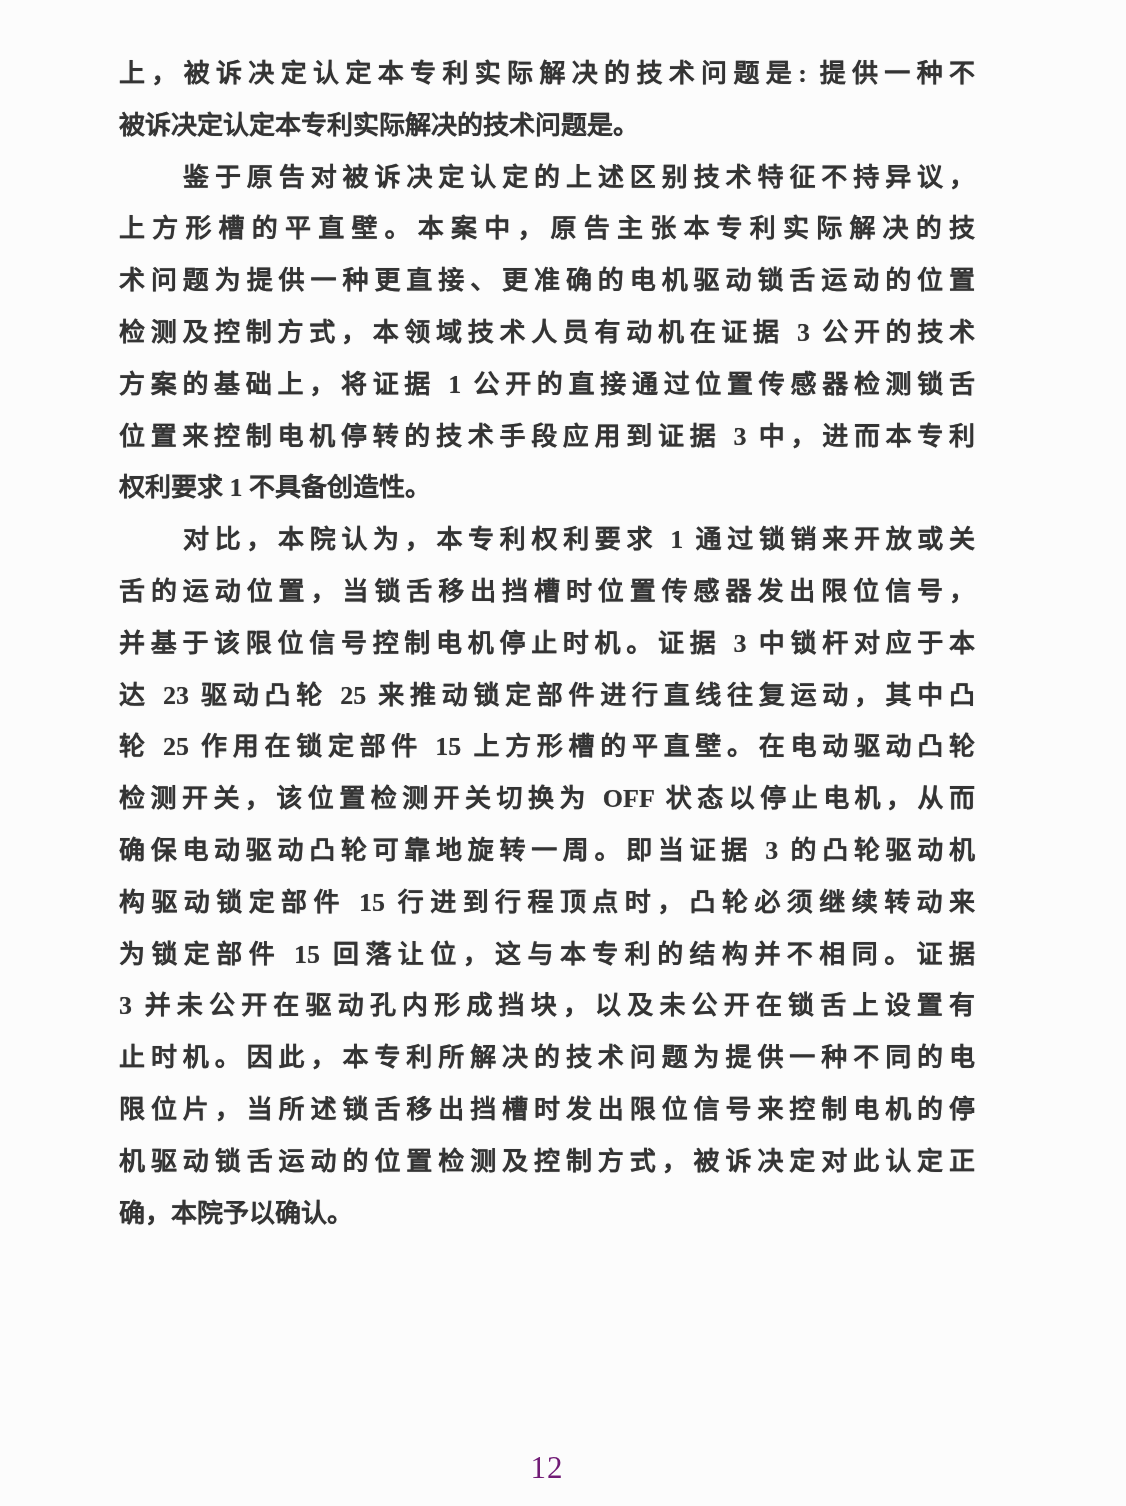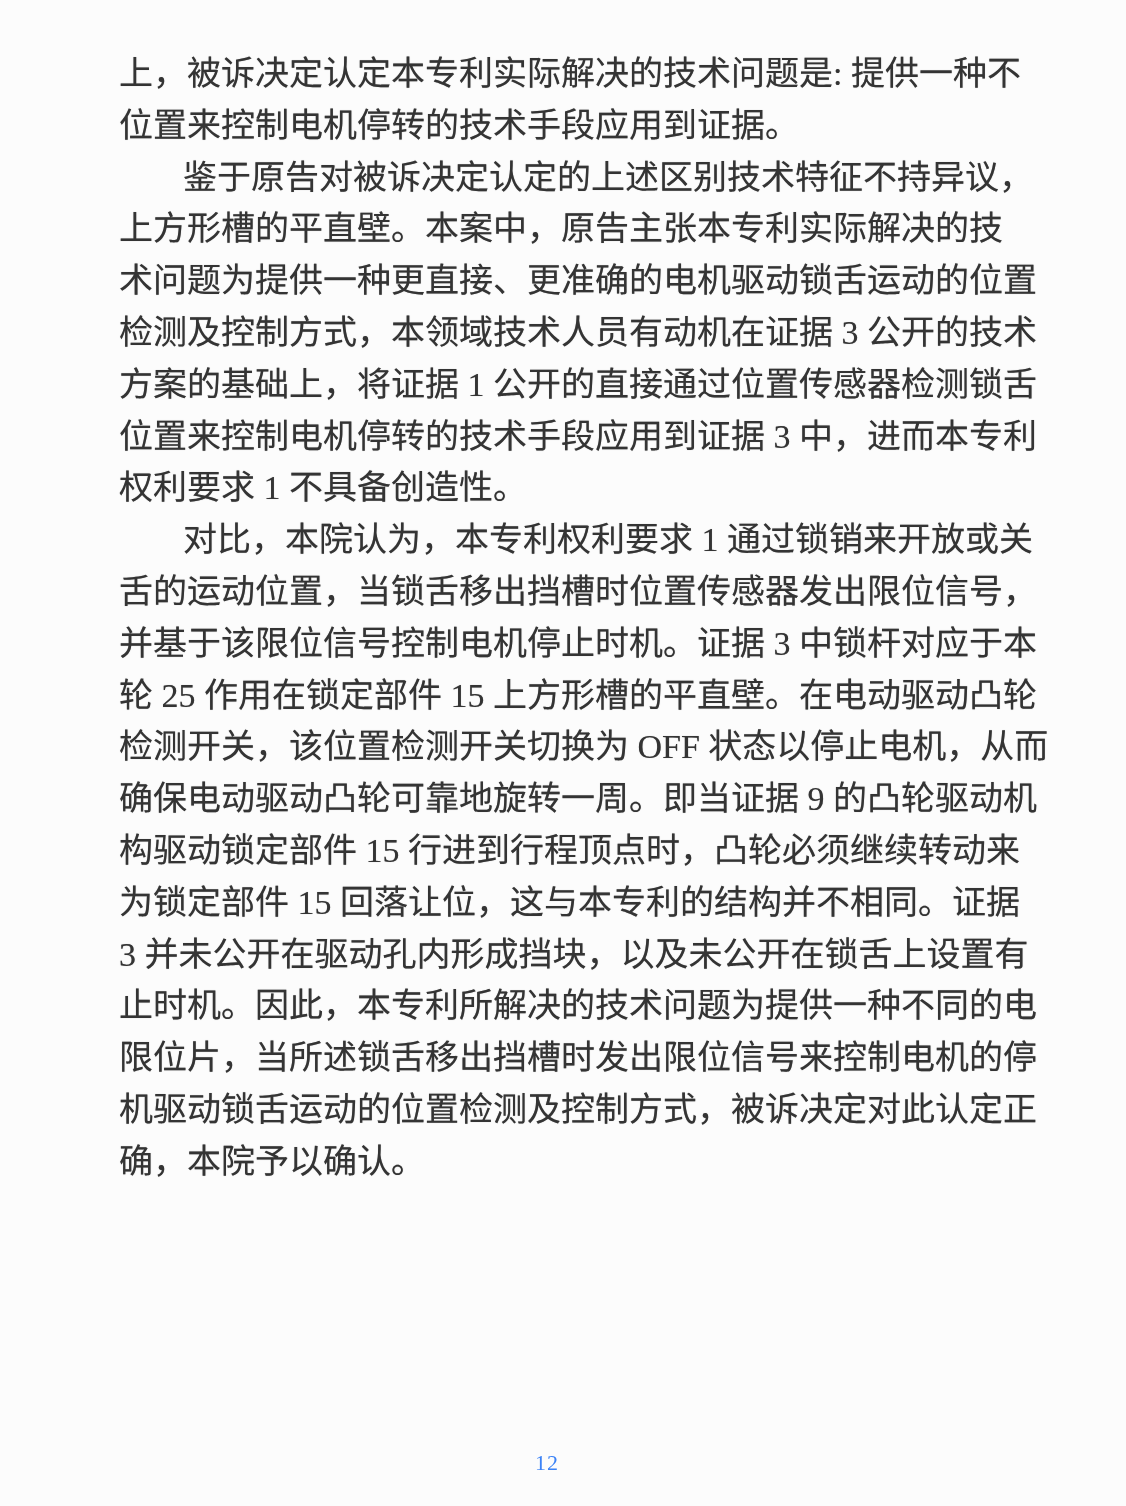--- a/index.html
+++ b/index.html
@@ -18,77 +18,79 @@
     background: #fcfcfc;
   }
   .text-block {
     position: absolute;
     left: 119px;
     top: 48px;
     width: 856px;
   }
   .paragraph { margin: 0; padding: 0; }
   .line {
-    font-size: 34px;
+    font-size: 26px;
     line-height: 51.8px;
     height: 51.8px;
     text-align: justify;
     text-align-last: justify;
     text-justify: inter-character;
     white-space: nowrap;
     overflow: visible;
     text-shadow: 0 0 0.7px rgba(52,52,52,0.55);
+    font-weight: bold;
   }
   .p-indent .line:first-child { text-indent: 64px; }
   .line.end {
     text-align-last: left;
   }
   .footer {
     position: absolute;
     left: 119px;
     top: 1450px;
     width: 856px;
     text-align: center;
   }
   .page-number {
-    font-size: 22px;
-    color: #3b82f6;
+    font-size: 31px;
+    color: #701a75;
     letter-spacing: 1px;
     margin-top: 40px;
   }
 </style>
 </head>
 <body>
 
 <div class="page">
 
   <div class="text-block">
 
     <div class="paragraph p-cont">
       <div class="line">上，被诉决定认定本专利实际解决的技术问题是: 提供一种不</div>
-      <div class="line end">位置来控制电机停转的技术手段应用到证据。</div>
+      <div class="line end">被诉决定认定本专利实际解决的技术问题是。</div>
     </div>
 
     <div class="paragraph p-indent">
       <div class="line">鉴于原告对被诉决定认定的上述区别技术特征不持异议，</div>
       <div class="line">上方形槽的平直壁。本案中，原告主张本专利实际解决的技</div>
       <div class="line">术问题为提供一种更直接、更准确的电机驱动锁舌运动的位置</div>
       <div class="line">检测及控制方式，本领域技术人员有动机在证据 3 公开的技术</div>
       <div class="line">方案的基础上，将证据 1 公开的直接通过位置传感器检测锁舌</div>
       <div class="line">位置来控制电机停转的技术手段应用到证据 3 中，进而本专利</div>
       <div class="line end">权利要求 1 不具备创造性。</div>
     </div>
 
     <div class="paragraph p-indent">
       <div class="line">对比，本院认为，本专利权利要求 1 通过锁销来开放或关</div>
       <div class="line">舌的运动位置，当锁舌移出挡槽时位置传感器发出限位信号，</div>
       <div class="line">并基于该限位信号控制电机停止时机。证据 3 中锁杆对应于本</div>
+      <div class="line">达 23 驱动凸轮 25 来推动锁定部件进行直线往复运动，其中凸</div>
       <div class="line">轮 25 作用在锁定部件 15 上方形槽的平直壁。在电动驱动凸轮</div>
       <div class="line">检测开关，该位置检测开关切换为 OFF 状态以停止电机，从而</div>
-      <div class="line">确保电动驱动凸轮可靠地旋转一周。即当证据 9 的凸轮驱动机</div>
+      <div class="line">确保电动驱动凸轮可靠地旋转一周。即当证据 3 的凸轮驱动机</div>
       <div class="line">构驱动锁定部件 15 行进到行程顶点时，凸轮必须继续转动来</div>
       <div class="line">为锁定部件 15 回落让位，这与本专利的结构并不相同。证据</div>
       <div class="line">3 并未公开在驱动孔内形成挡块，以及未公开在锁舌上设置有</div>
       <div class="line">止时机。因此，本专利所解决的技术问题为提供一种不同的电</div>
       <div class="line">限位片，当所述锁舌移出挡槽时发出限位信号来控制电机的停</div>
       <div class="line">机驱动锁舌运动的位置检测及控制方式，被诉决定对此认定正</div>
       <div class="line end">确，本院予以确认。</div>
     </div>
 
   </div>

